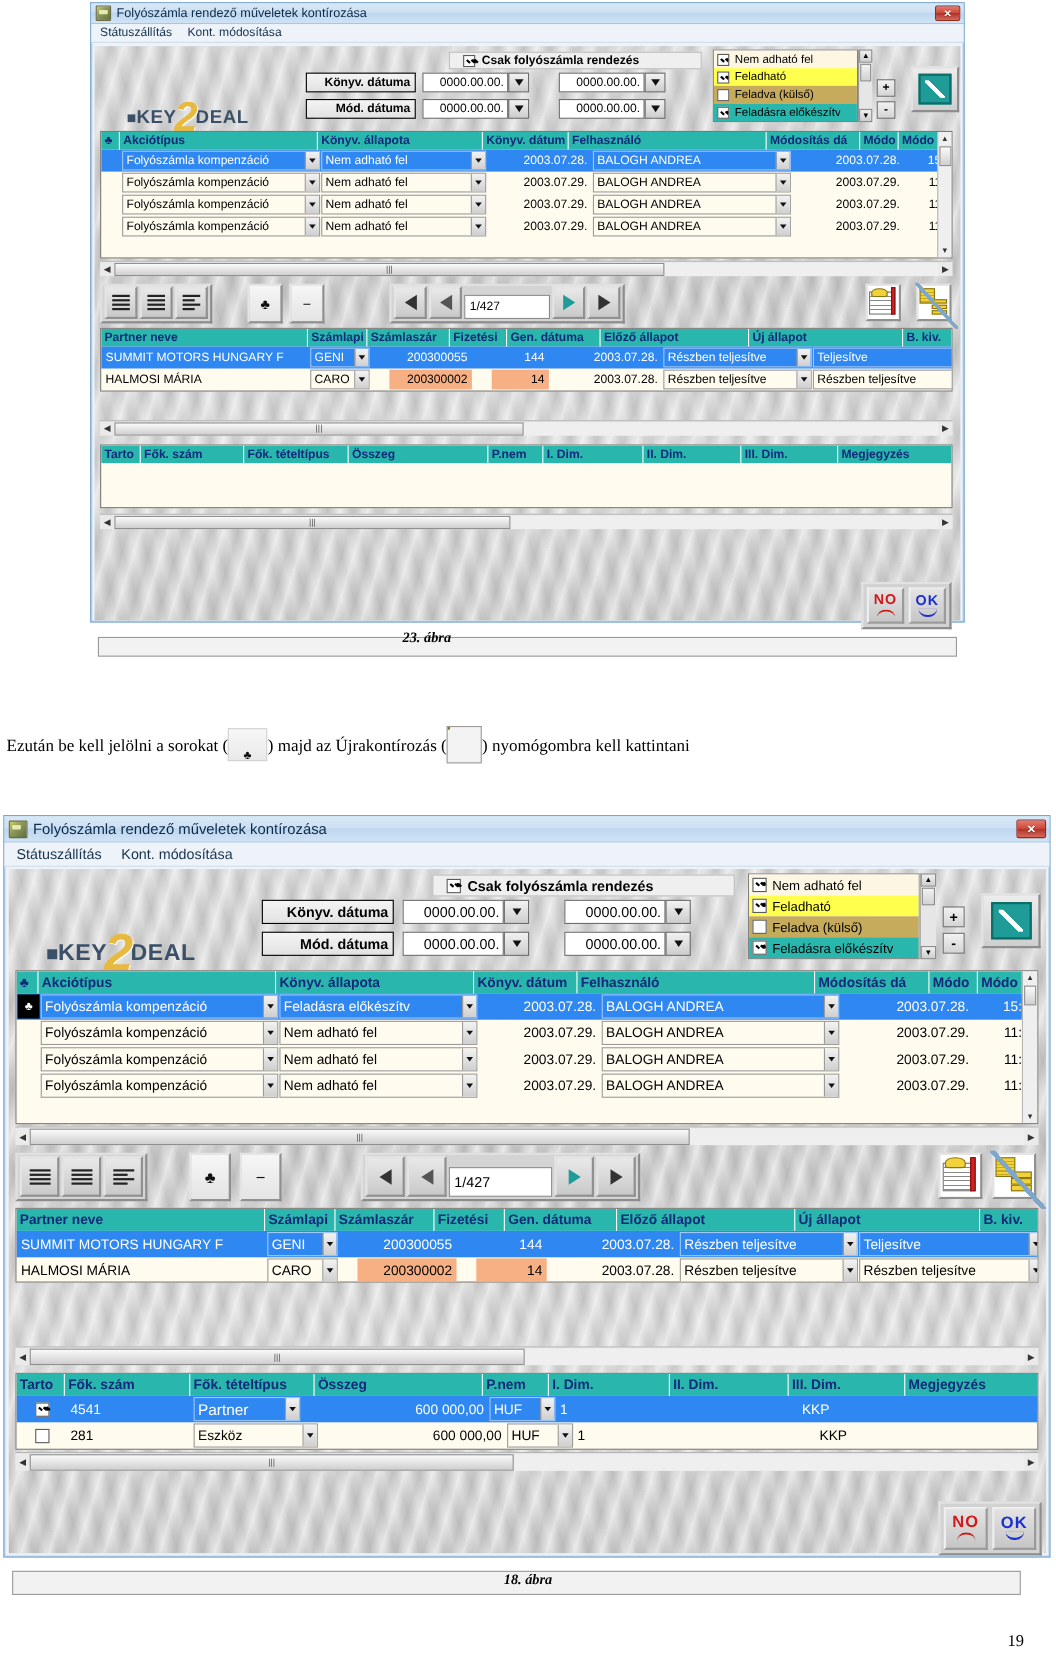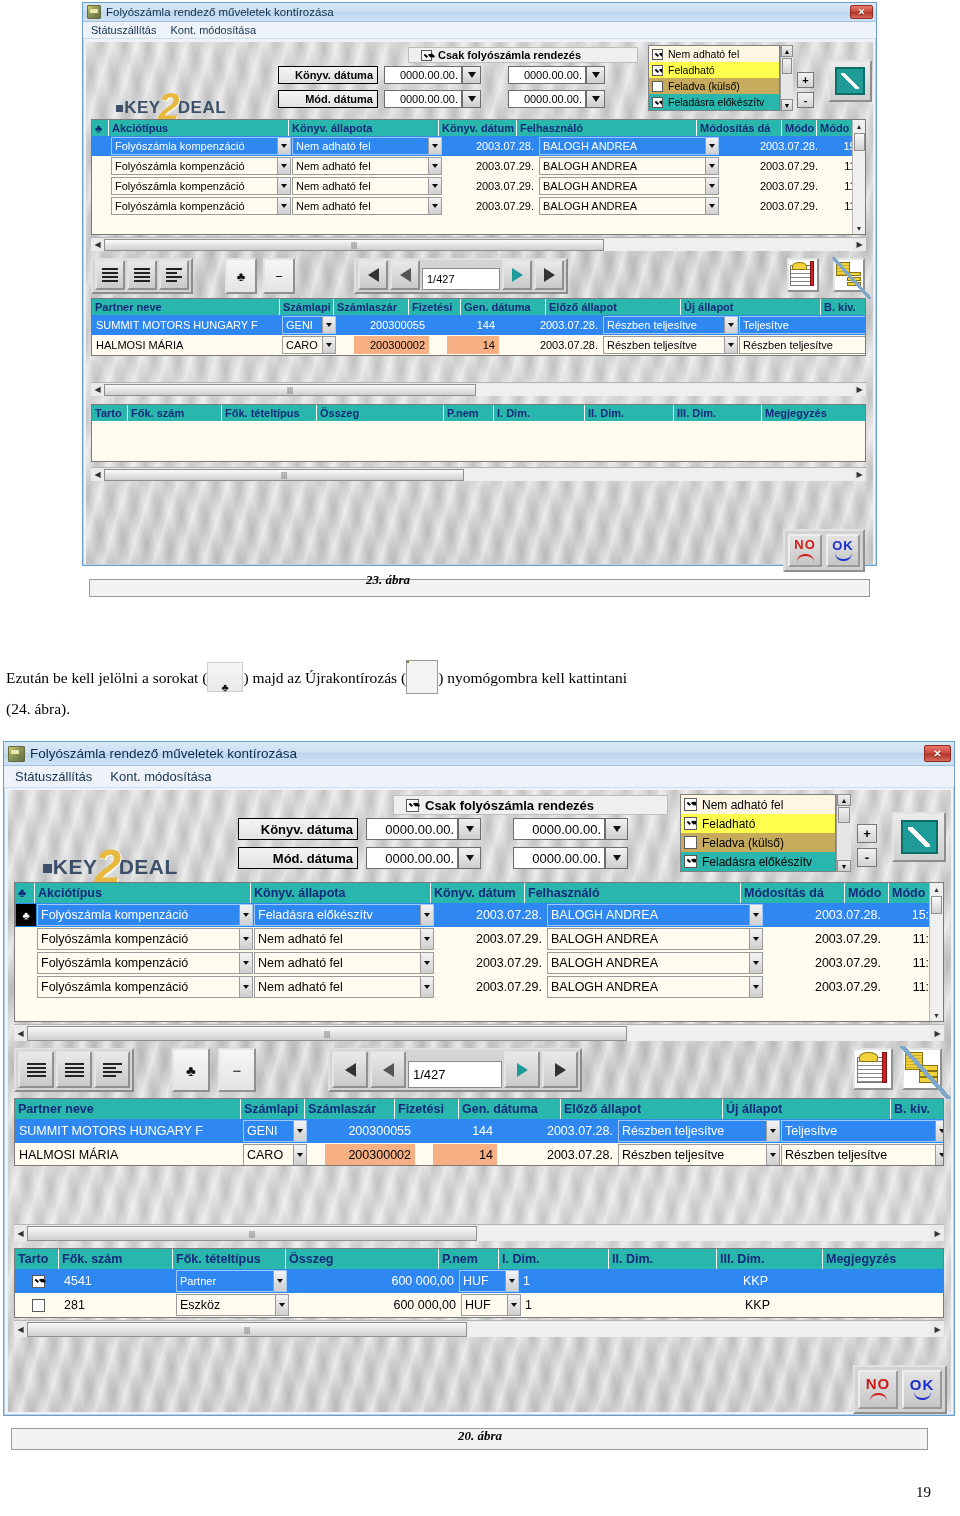--- a/index.html
+++ b/index.html
@@ -622,21 +622,20 @@
 <div class="fig-cap" style="left:0;top:572px;width:776px;font-style:italic;">23. ábra</div>
 
 <div class="doc-text" style="left:6px; top:660px; width:950px; font-size:15.5px; line-height:26px;">
   <span>Ezután be kell jelölni a sorokat (</span><span class="inline-btn"><span style="position:absolute;left:13px;top:11px;font-size:11px;color:#111;">♣</span></span><span>) majd az Újrakontírozás (</span><span class="inline-icon">
     <span class="art-money">
       <span class="pad"></span>
       <span class="bar" style="top:40%"></span><span class="bar" style="top:56%"></span><span class="bar" style="top:72%"></span>
       <span class="slash"></span>
     </span>
   </span><span>) nyomógombra kell kattintani</span>
-  <div style="margin-top:2px;">(24. ábra).</div>
 </div>
 
 <div class="win" style="left:3px; top:741px; width:952px; height:675px;">
 
   <div class="titlebar" style="height:24px;">
     <span class="title-icon" style="width:17px;height:16px;"></span>
     <span class="title-text" style="font-size:13.5px;">Folyószámla rendező műveletek kontírozása</span>
     <span class="spacer"></span>
     <span class="close-btn" style="width:27px;height:17px;font-size:10px;">✕</span>
   </div>
@@ -998,21 +997,21 @@
         <div class="gh" style="width:108px;font-size:12.5px;line-height:20px;">II. Dim.</div>
         <div class="gh" style="width:106px;font-size:12.5px;line-height:20px;">III. Dim.</div>
         <div class="gh" style="width:122px;font-size:12.5px;line-height:20px;">Megjegyzés</div>
       </div>
 
       <div class="gridrow sel" style="height:24px;">
         <div class="cell flat" style="width:44px;justify-content:center;padding-left:0;">
             <span class="cb on" style="width:13px;height:13px;"></span>
           </div>
         <div class="cell flat" style="width:114px;font-size:12.5px;">4541</div>
-        <div class="cell boxed" style="width:111px;font-size:11px;text-align:right;">
+        <div class="cell boxed" style="width:97px;font-size:14px;text-align:right;">
             <span>Partner</span>
             <span class="ddn">
               <i></i>
             </span>
           </div>
         <div class="cell flat r" style="width:153px;font-size:12.5px;">600 000,00</div>
         <div class="cell boxed" style="width:60px;font-size:12.5px;">
             <span>HUF</span>
             <span class="ddn">
               <i></i>
@@ -1065,15 +1064,15 @@
       <div class="b ok" style="width:40px;height:39px;">
         <div class="t" style="font-size:15px;">OK</div>
         <div class="smile"></div>
       </div>
     </div>
 
     <div class="statusbar" style="position:absolute;left:3px;top:638px;width:917px;height:22px;"></div>
   </div>
 </div>
 
-<div class="fig-cap" style="left:0;top:1428px;width:960px;">20. ábra</div>
+<div class="fig-cap" style="left:0;top:1428px;width:960px;">18. ábra</div>
 
 <div class="pagenum" style="left:916px;top:1484px;">19</div>
 
 </body></html>

